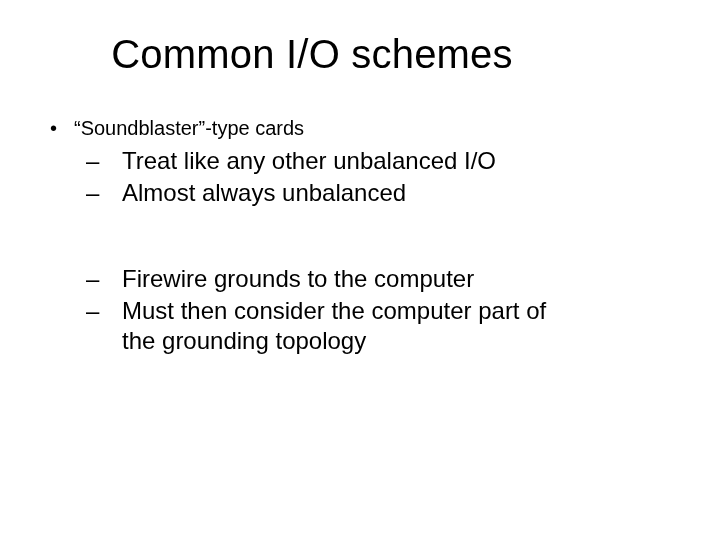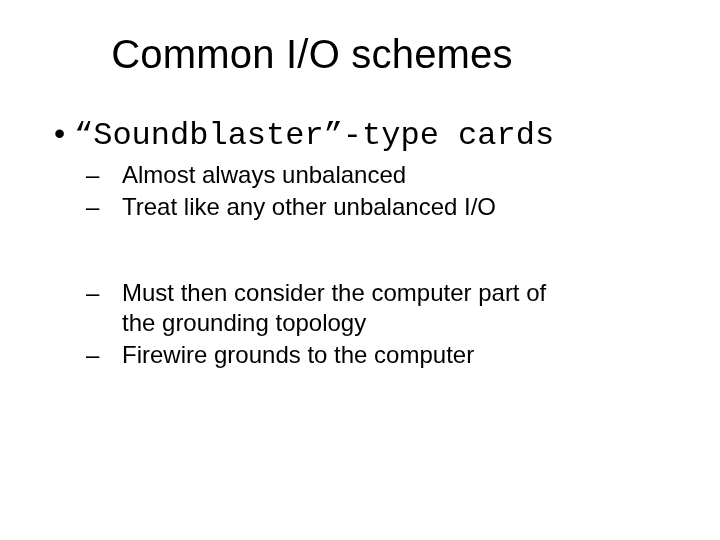--- a/index.html
+++ b/index.html
@@ -18,25 +18,24 @@
     padding: 24px 28px 0 50px;
   }
   .title {
     text-align: center;
     font-size: 40px;
     font-weight: 400;
     margin: 8px 0 40px 0;
     letter-spacing: 0.2px;
   }
   .level1 {
-    font-size: 32px;
+    font-size: 20px;
     margin: 0 0 6px 0;
     padding-left: 24px;
     position: relative;
-    font-family: Liberation Mono, monospace;
   }
   .level1::before {
     content: "•";
     position: absolute;
     left: 0;
     top: 0;
   }
   .level2-group {
     margin: 0 0 56px 0;
   }
@@ -55,21 +54,21 @@
 </head>
 <body>
 
 <div class="slide">
   <div class="title">Common I/O schemes</div>
 
   <div class="level1">
     <span>“Soundblaster”-type cards</span>
   </div>
   <div class="level2-group">
+    <div class="level2"><span class="dash">–&nbsp;</span><span>Treat like any other unbalanced I/O</span></div>
     <div class="level2"><span class="dash">–&nbsp;</span><span>Almost always unbalanced</span></div>
-    <div class="level2"><span class="dash">–&nbsp;</span><span>Treat like any other unbalanced I/O</span></div>
   </div>
 
   <div class="level2-group">
+    <div class="level2"><span class="dash">–&nbsp;</span><span>Firewire grounds to the computer</span></div>
     <div class="level2"><span class="dash">–&nbsp;</span><span>Must then consider the computer part of the grounding topology</span></div>
-    <div class="level2"><span class="dash">–&nbsp;</span><span>Firewire grounds to the computer</span></div>
   </div>
 </div>
 
 </body></html>

